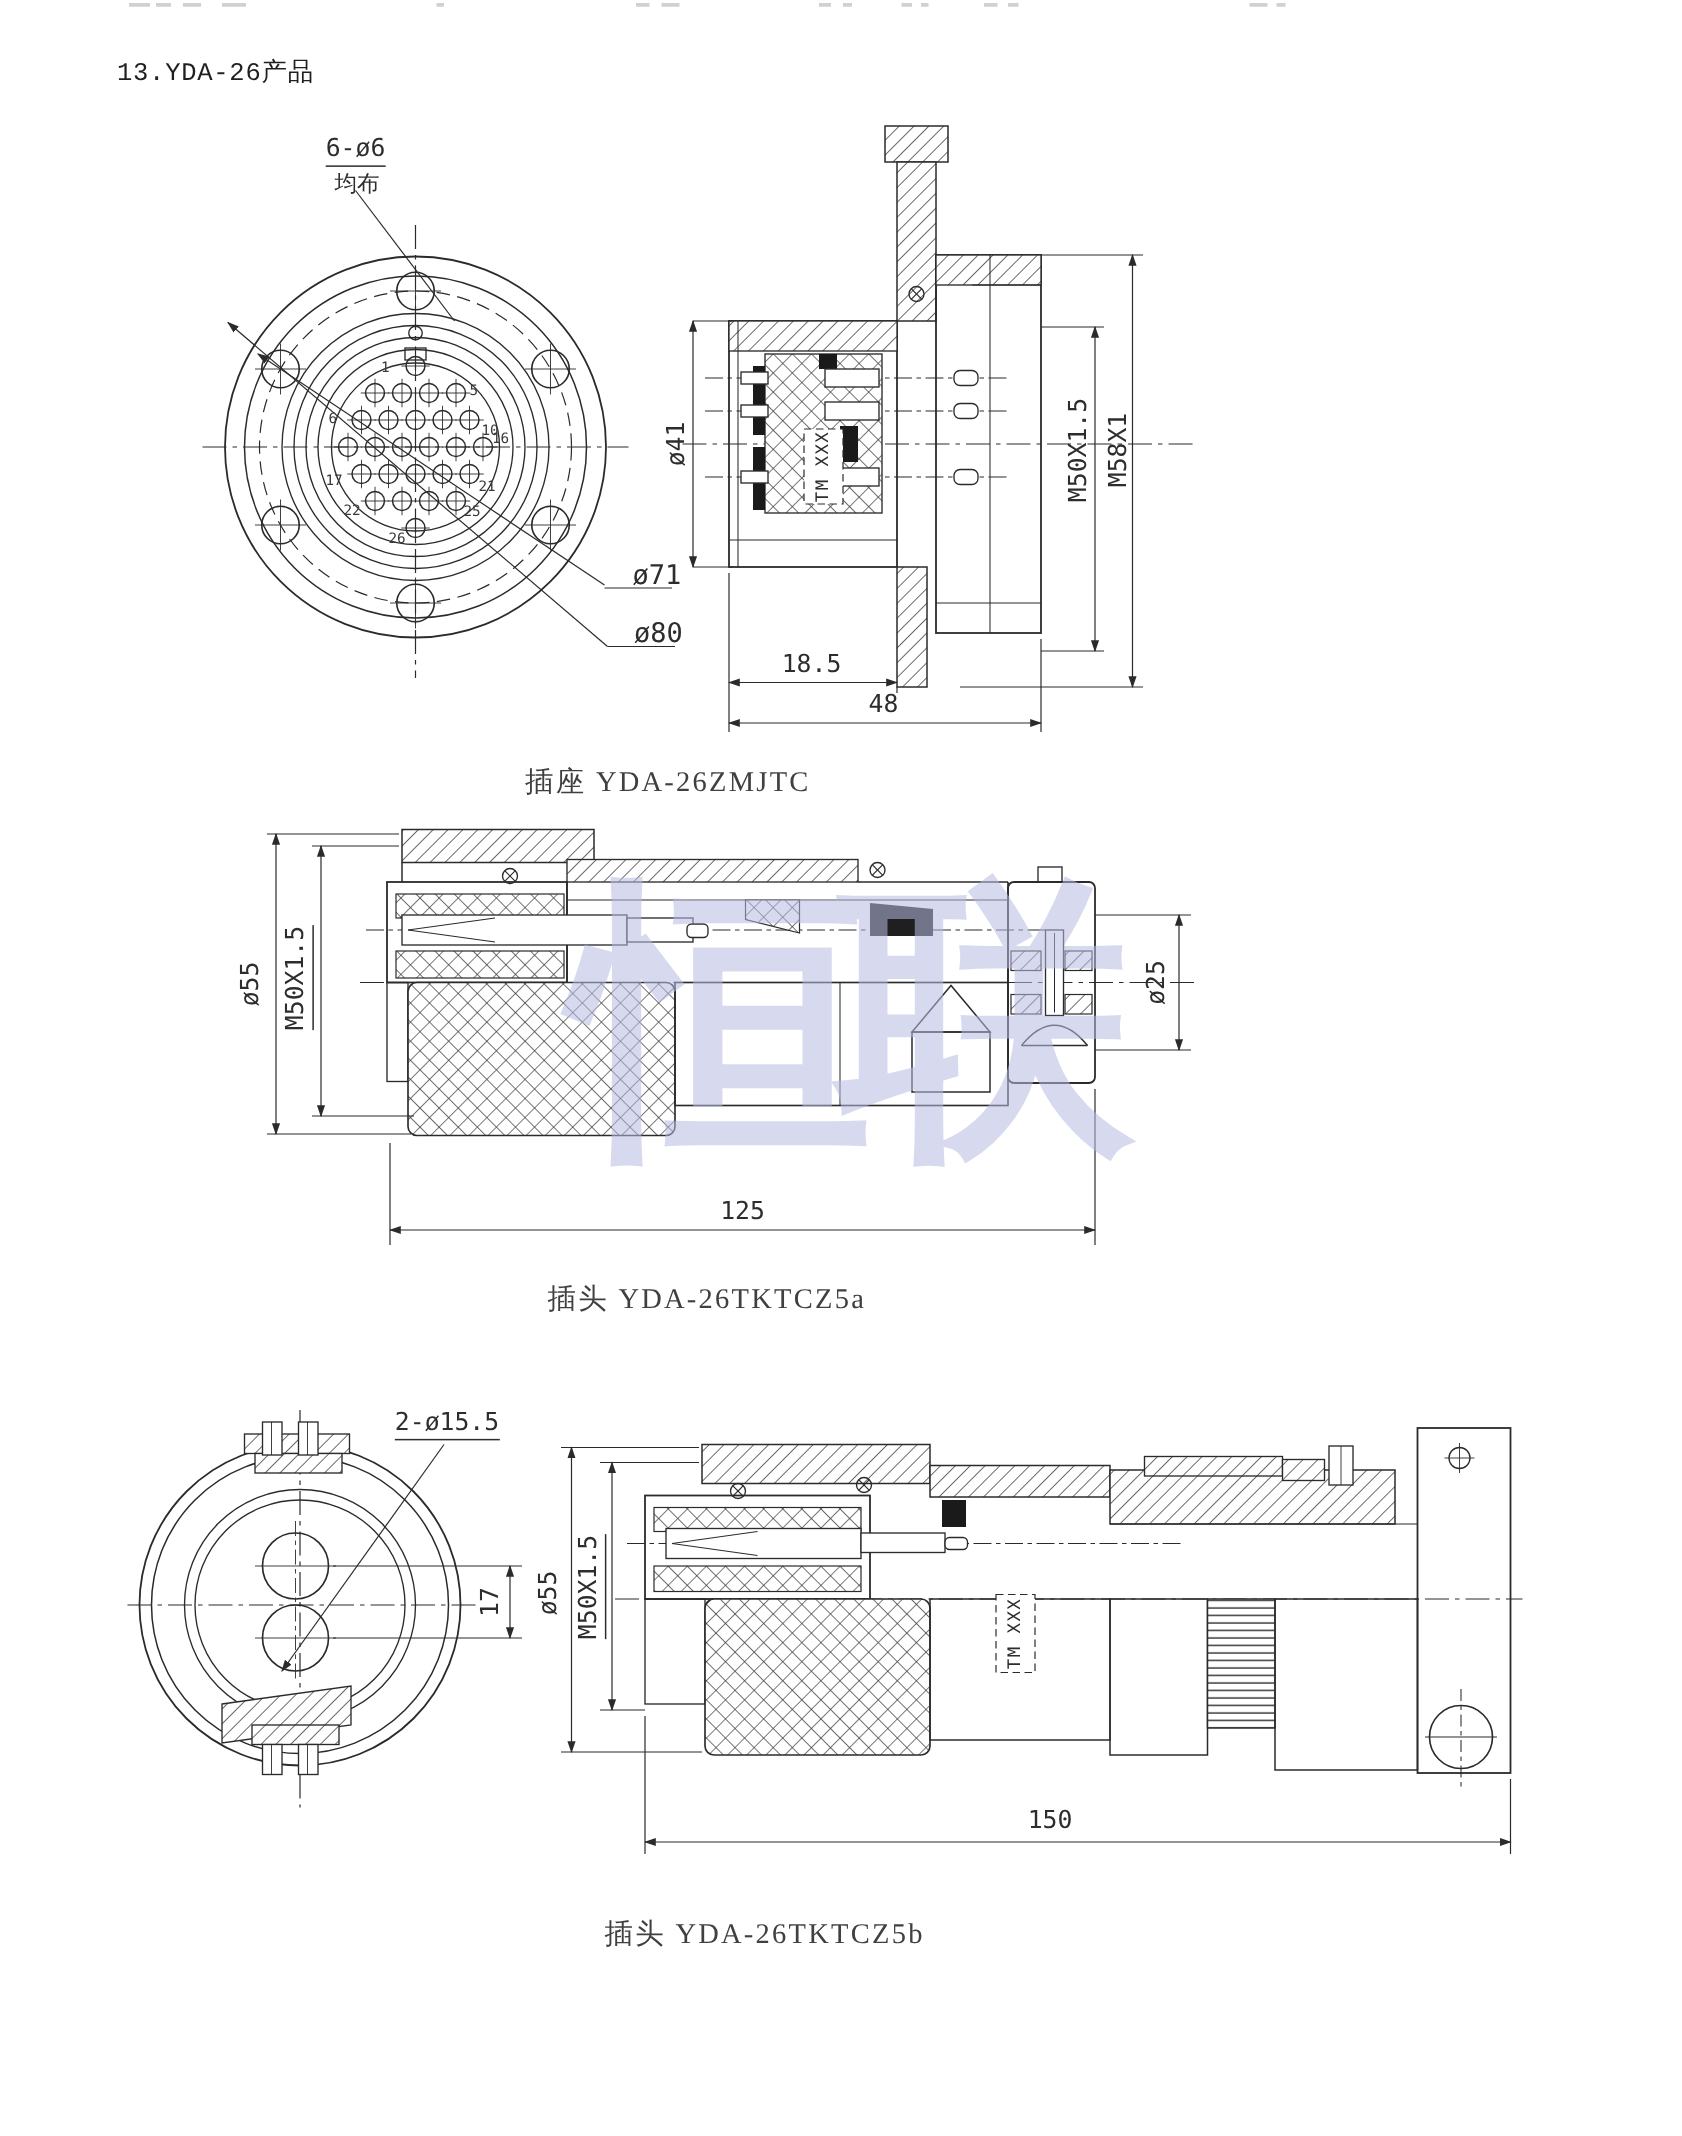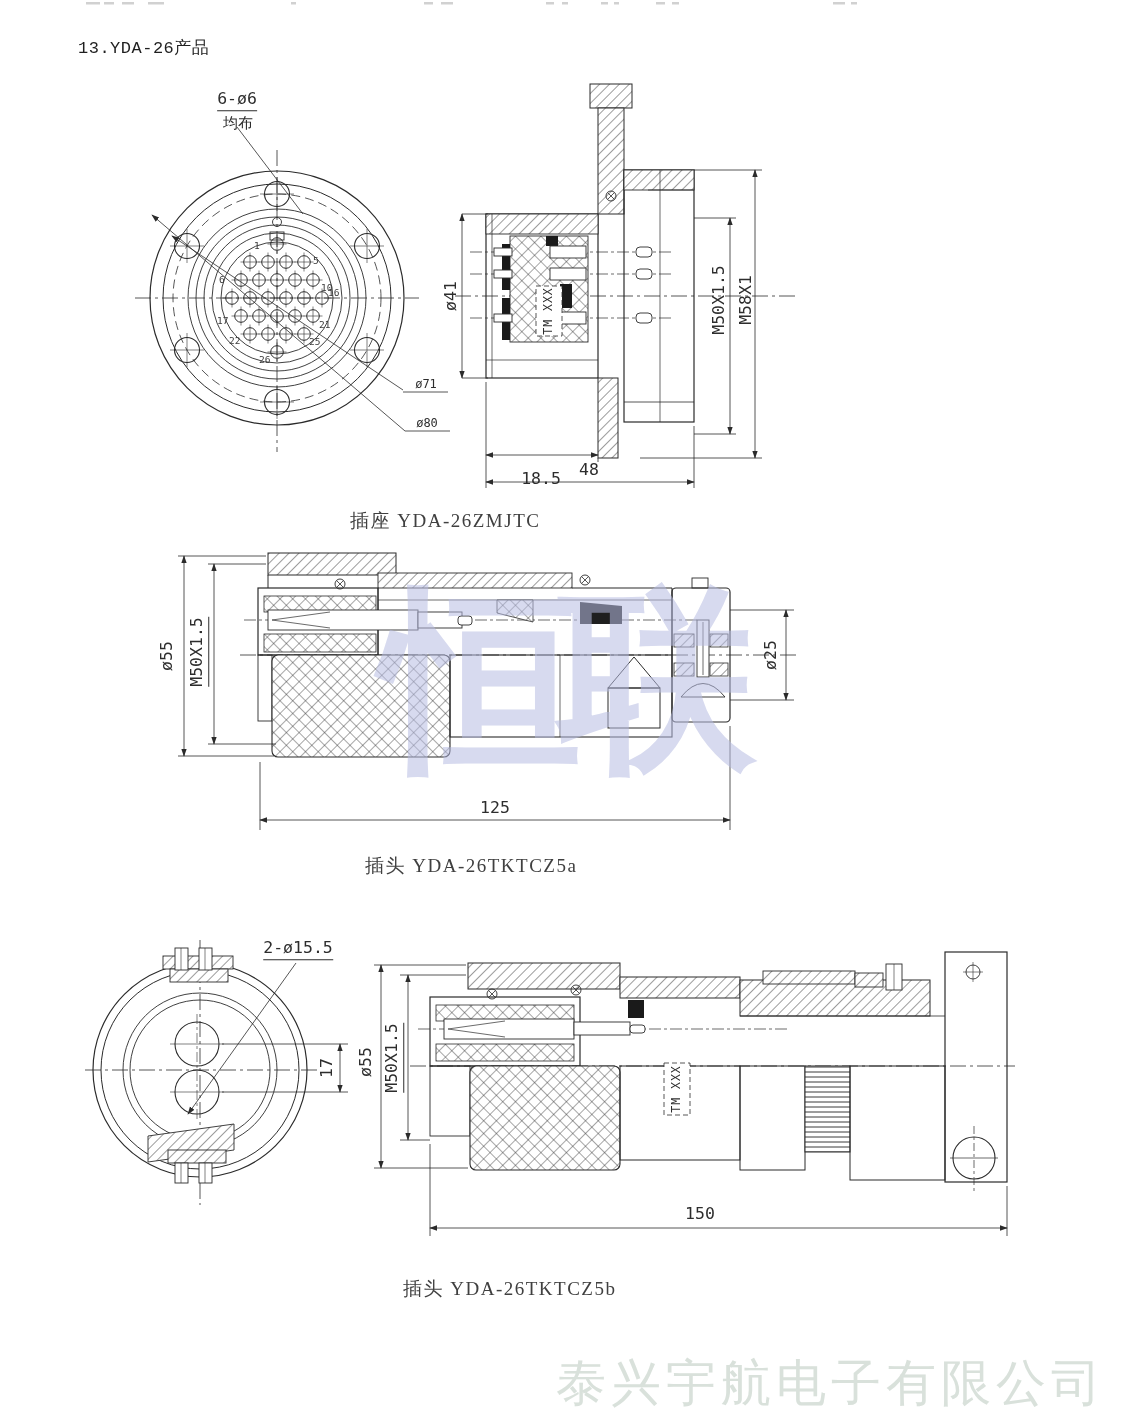--- a/index.html
+++ b/index.html
@@ -5,21 +5,21 @@
   html,body{margin:0;padding:0;background:#ffffff;}
   #page{position:relative;width:1121px;height:1424px;background:#ffffff;overflow:hidden;}
   svg{position:absolute;left:0;top:0;}
   .lbl{position:absolute;font-family:"DejaVu Sans Mono","Liberation Mono",monospace;color:#2d2d2d;white-space:nowrap;line-height:1;}
   .c{transform:translate(-50%,-50%);}
   .v{transform:translate(-50%,-50%) rotate(-90deg);}
   .u{border-bottom:1.2px solid #2d2d2d;padding-bottom:2px;}
   .s11{font-size:11.5px;letter-spacing:1px;}
   .s15{font-size:15px;}
   .s16{font-size:16.5px;}
-  .s17{font-size:12px;}
+  .s17{font-size:18px;margin-left:12px;}
   .pnum{position:absolute;font-family:"DejaVu Sans Mono","Liberation Mono",monospace;font-size:9.5px;color:#3a3a3a;line-height:1;}
   .cap{position:absolute;font-family:Liberation Serif, serif;font-size:19px;color:#404040;letter-spacing:1.5px;white-space:nowrap;}
   .tl{position:absolute;font-family:Liberation Mono, monospace;font-size:17px;color:#1f1f1f;letter-spacing:0.5px;}
   .wm-brand{position:absolute;left:383px;top:575px;font-family:"DejaVu Serif","Liberation Serif",serif;font-weight:bold;font-size:198px;letter-spacing:-22px;line-height:1.05;color:#b7bce2;opacity:0.55;pointer-events:none;white-space:nowrap;}
   .wm-company{position:absolute;left:556px;top:1350px;font-family:"DejaVu Serif","Liberation Serif",serif;font-size:50px;letter-spacing:5px;color:#d9e1db;pointer-events:none;white-space:nowrap;}
 </style>
 </head>
 <body>
 
 <div id="page">
@@ -369,34 +369,33 @@
   <div class="pnum" style="left:217px;top:316px;">17</div>
   <div class="pnum" style="left:319px;top:320px;">21</div>
   <div class="pnum" style="left:229px;top:336px;">22</div>
   <div class="pnum" style="left:309px;top:337px;">25</div>
   <div class="pnum" style="left:259px;top:355px;">26</div>
 
   <div class="lbl v s16" style="left:451px;top:296px;">ø41</div>
   <div class="lbl v s16" style="left:719px;top:300px;">M50X1.5</div>
   <div class="lbl v s16" style="left:746px;top:300px;">M58X1</div>
   <div class="lbl v s11" style="left:549px;top:311px;">TM XXX</div>
-  <div class="lbl c s16" style="left:541px;top:443px;margin-top:36px;">18.5</div>
+  <div class="lbl c s16" style="left:541px;top:443px;">18.5</div>
   <div class="lbl c s16" style="left:589px;top:470px;">48</div>
   <div class="cap" style="left:350px;top:508px;">插座 YDA-26ZMJTC</div>
 
   <div class="lbl v s16" style="left:167px;top:656px;">ø55</div>
   <div class="lbl v s16 u" style="left:199px;top:652px;">M50X1.5</div>
   <div class="lbl v s16" style="left:771px;top:655px;">ø25</div>
   <div class="lbl c s16" style="left:495px;top:808px;">125</div>
   <div class="cap" style="left:365px;top:853px;">插头 YDA-26TKTCZ5a</div>
 
   <div class="lbl c s16 u" style="left:298px;top:950px;">2-ø15.5</div>
   <div class="lbl v s16" style="left:327px;top:1068px;">17</div>
   <div class="lbl v s16" style="left:366px;top:1062px;">ø55</div>
   <div class="lbl v s16 u" style="left:394px;top:1058px;">M50X1.5</div>
   <div class="lbl v s11" style="left:677px;top:1089px;">TM XXX</div>
   <div class="lbl c s16" style="left:700px;top:1214px;">150</div>
   <div class="cap" style="left:403px;top:1276px;">插头 YDA-26TKTCZ5b</div>
 
   <div class="wm-brand">恒联</div>
-  <div class="wm-company">泰兴宇航电子有限公司</div>
 
 </div>
 
 </body></html>

